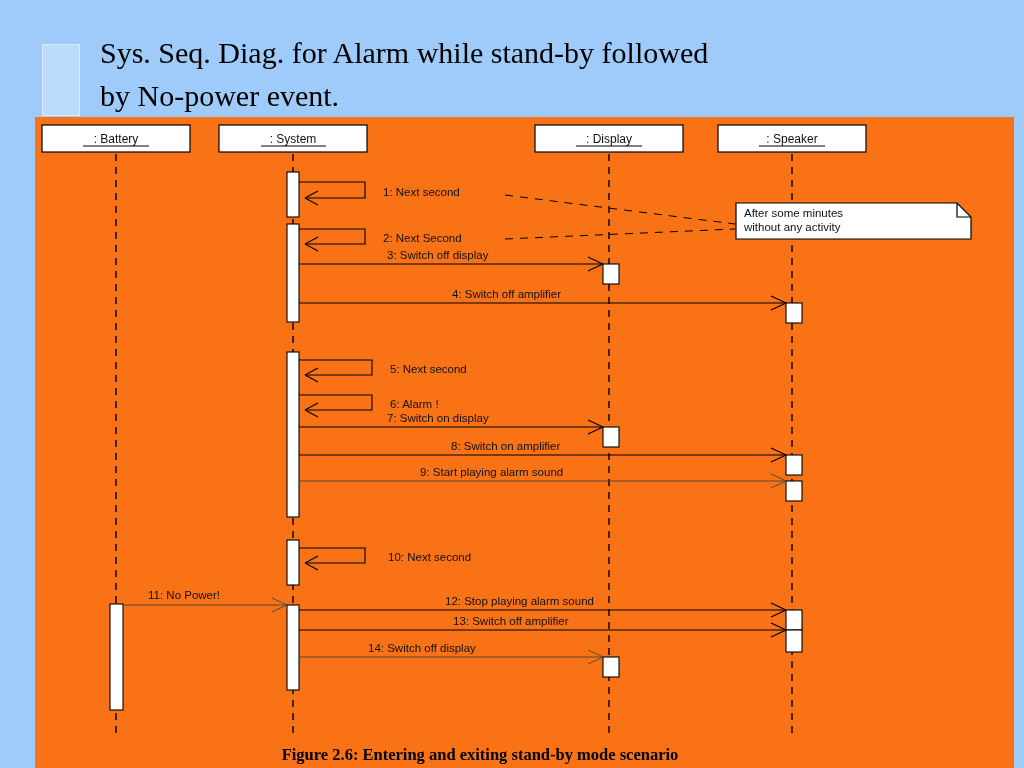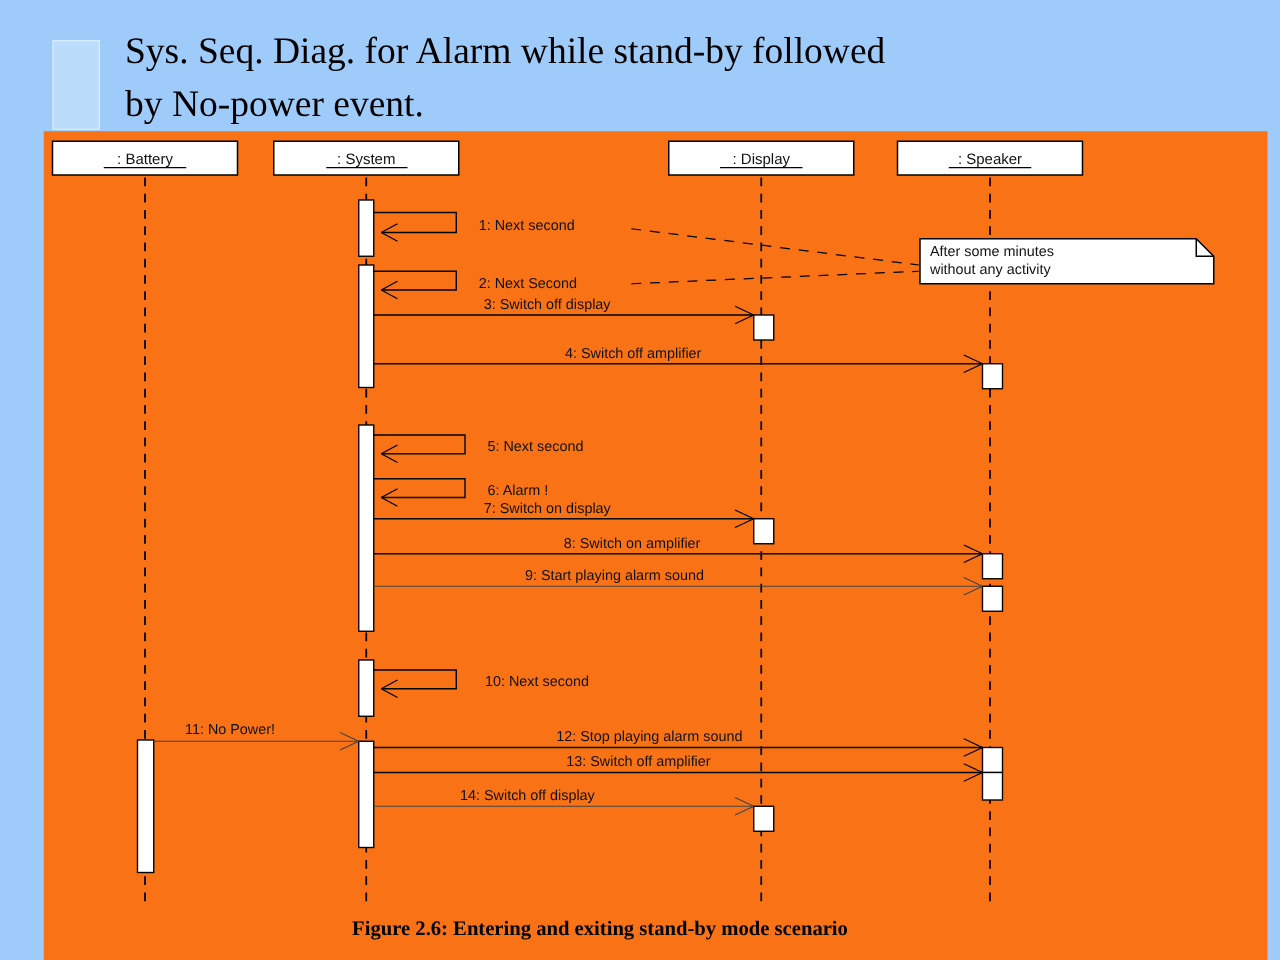--- a/index.html
+++ b/index.html
@@ -1,21 +1,21 @@
 <!DOCTYPE html>
 <html><head>
 <meta charset="utf-8">
 <style>
   html,body{margin:0;padding:0;}
   body{
     width:1024px;height:768px;overflow:hidden;
     background:#9ecbfa;
     font-family:"Liberation Sans", sans-serif;
   }
-  #slide{position:relative;width:1024px;height:607px;}
+  #slide{position:relative;width:1024px;height:607px;margin-top:12px;}
 
   
   .title-deco{
     position:absolute;left:42px;top:32px;width:36px;height:70px;
     background:#bcdcfb;border:1px solid #d8ecfd;
   }
 
   
   .slide-title{
     position:absolute;left:100px;top:20px;width:880px;

